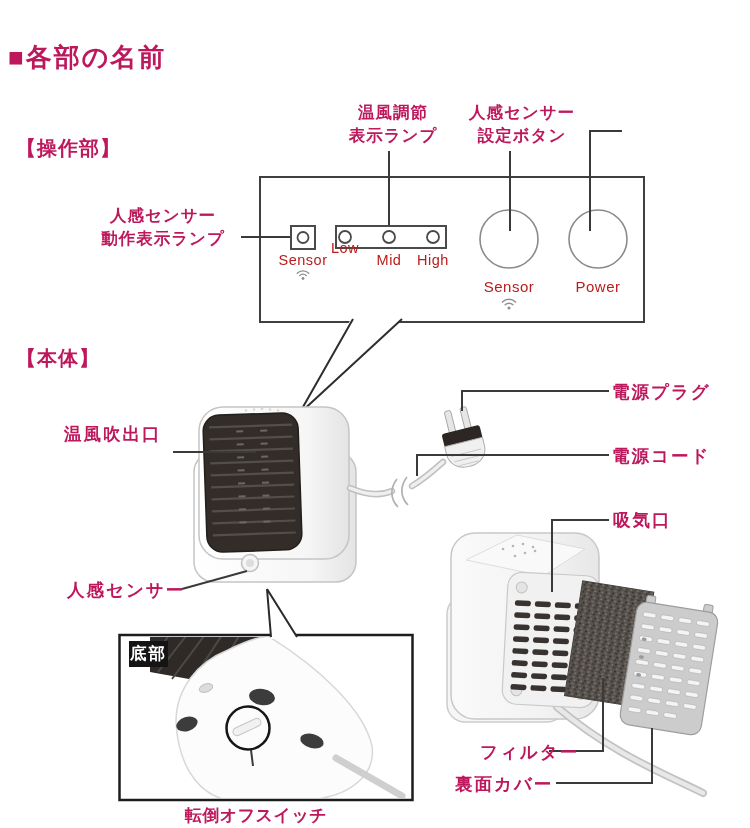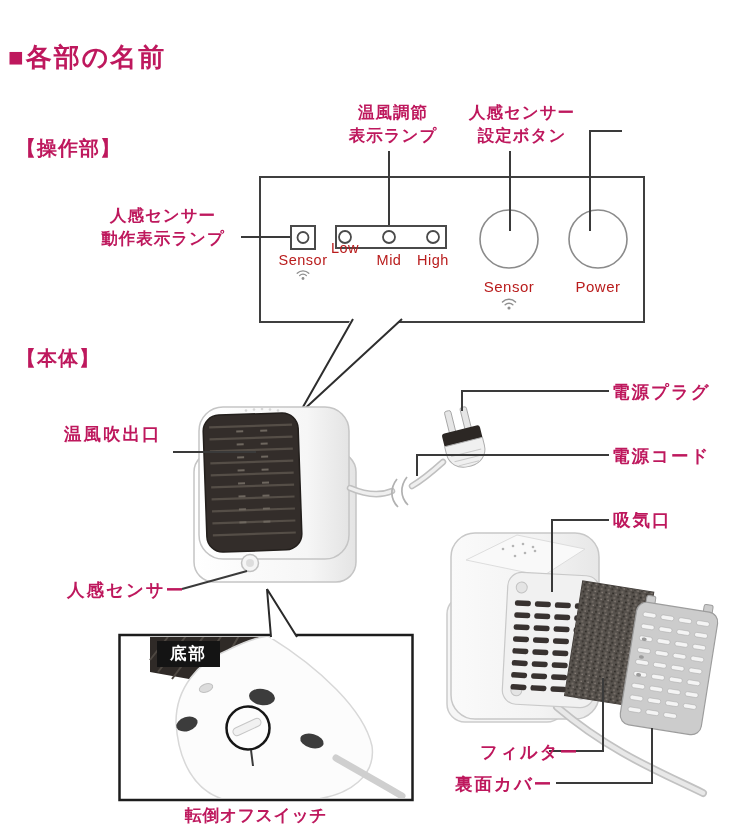--- a/index.html
+++ b/index.html
@@ -12,21 +12,21 @@
   .title{font-size:26px;font-weight:700;letter-spacing:2px;}
   .section-h{font-size:20px;font-weight:700;letter-spacing:1px;}
   .callout{font-size:16.5px;font-weight:600;letter-spacing:1px;line-height:23px;
            white-space:pre-line;text-align:center;}
   .callout.left-align{text-align:left;}
   .body-lbl{font-size:17.5px;font-weight:600;letter-spacing:2px;white-space:nowrap;}
   .panel-gray{font-size:14.5px;color:#b91c1c;letter-spacing:0.5px;text-align:center;
               transform:translateX(-50%);white-space:nowrap;}
   .wifi{position:absolute;z-index:2;transform:translateX(-50%);line-height:0;}
   .bottom-tag{background:#141414;color:#ffffff;font-size:16.5px;font-weight:700;
-              letter-spacing:2px;padding:2px 13px;margin-left:28px;}
+              letter-spacing:2px;padding:2px 1px;}
   .ctr{transform:translateX(-50%);}
 </style>
 </head>
 <body>
 
 <div id="page">
 
   <svg id="art" width="750" height="828" viewBox="0 0 750 828">
     <defs>
       <linearGradient id="gWhite" x1="0" y1="0" x2="1" y2="0">

